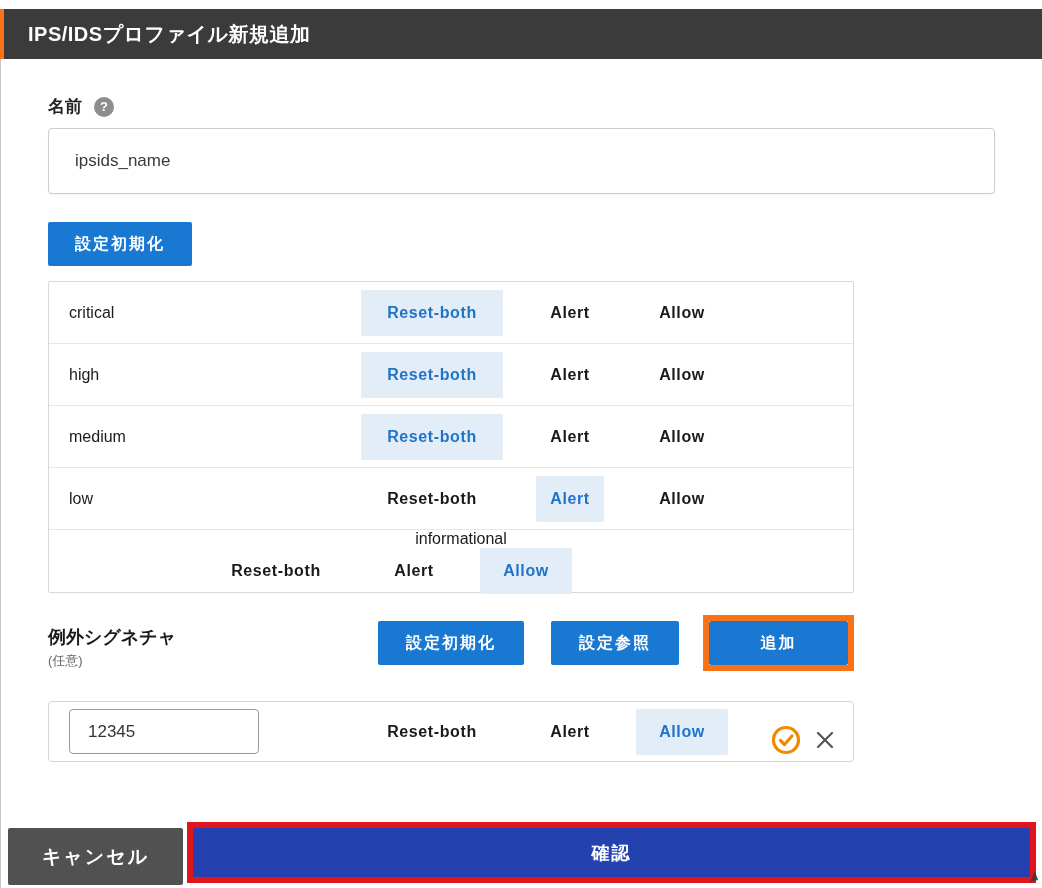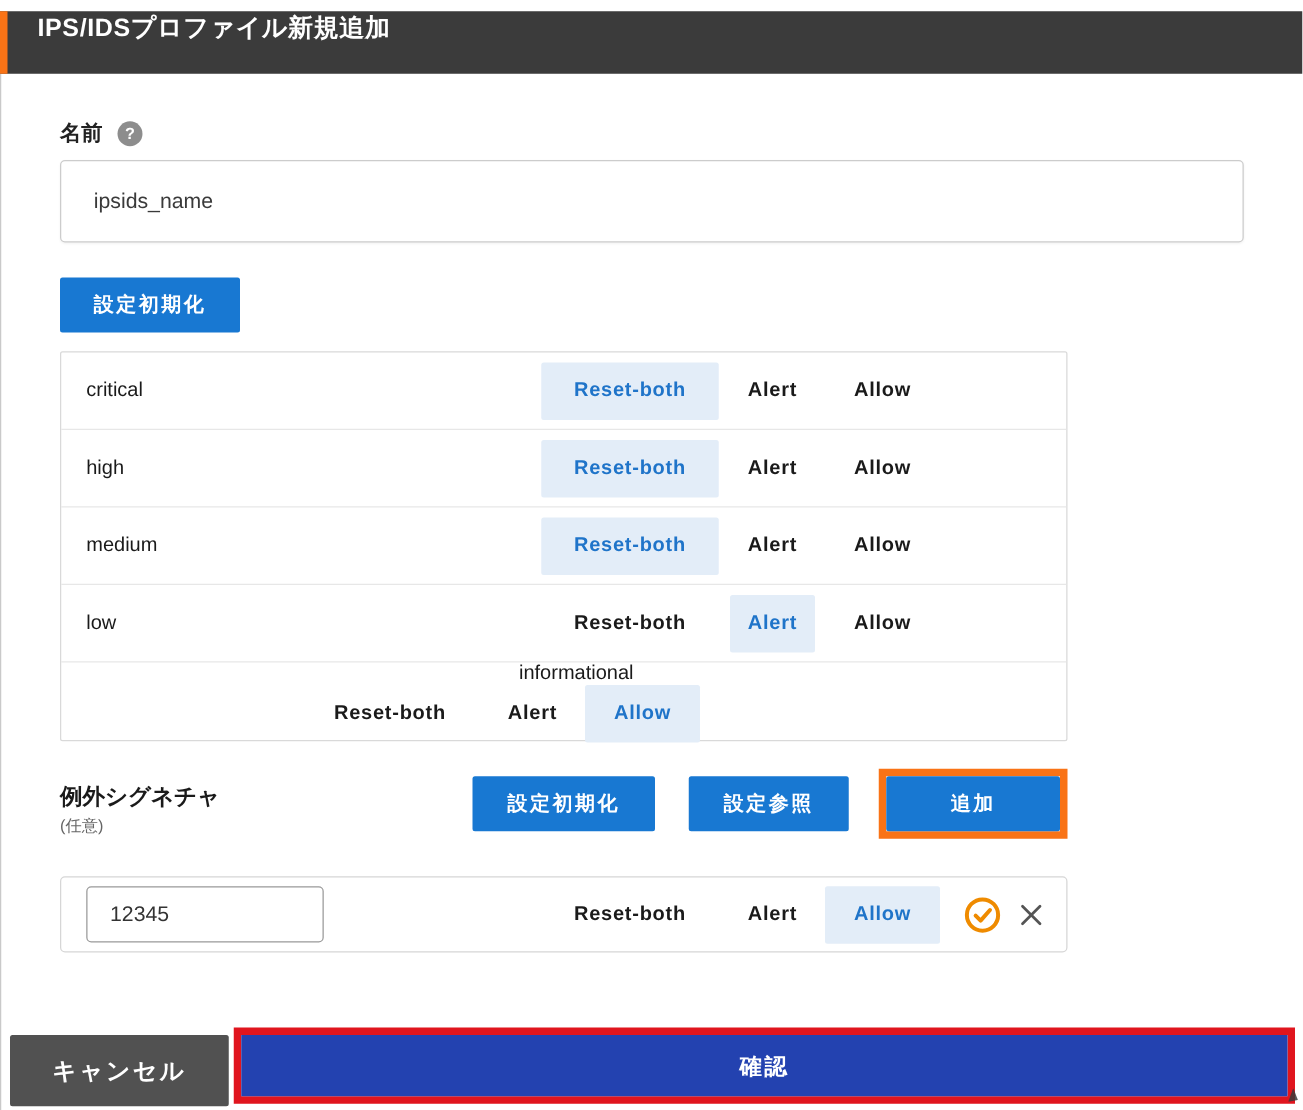--- a/index.html
+++ b/index.html
@@ -11,22 +11,22 @@
   }
   .page { position: relative; width: 1042px; height: 888px; background: #fff; }
   .page::before { 
     content: ""; position: absolute; left: 0; top: 59px; bottom: 0;
     width: 1px; background: #c9c9c9;
   }
 
   
   .titlebar {
     position: absolute; left: 0; top: 9px; width: 1042px; height: 50px;
-    background: #3b3b3b; border-left: 6px solid #f97316;
-    display: flex; align-items: flex-start;
+    background: #3b3b3b; border-left: 4px solid #f97316;
+    display: flex; align-items: center;
   }
   .titlebar .title {
     color: #fff; font-size: 20px; font-weight: 700; letter-spacing: 0.5px;
     padding-left: 24px;
   }
 
   
   .content { position: absolute; left: 48px; top: 59px; width: 806px; }
 
   .label-row { margin-top: 36px; display: flex; align-items: center; gap: 12px; }
@@ -55,21 +55,21 @@
     font-family: "Liberation Sans", "DejaVu Sans", sans-serif;
   }
   .btn-blue.wide { width: 144px; padding: 0; }
 
   
   .sev-table { margin-top: 15px; border: 1px solid #d9d9d9; border-radius: 2px; background: #fff; }
   .trow { height: 62px; display: flex; align-items: center; border-bottom: 1px solid #e7e7e7; }
   .trow:last-child { border-bottom: none; flex-direction: column; }
   .rlabel { font-size: 16px; color: #1a1a1a; padding-left: 20px; flex: 1; }
 
-  .opts { display: flex; align-items: center; padding-right: 17px; }
+  .opts { display: flex; align-items: flex-end; padding-right: 17px; gap: 24px; }
   .opt {
     height: 46px; display: inline-flex; align-items: center; justify-content: center;
     font-size: 16px; font-weight: 600; letter-spacing: 0.6px; color: #1a1a1a;
     border-radius: 2px; cursor: pointer;
   }
   .opt-reset { width: 142px; }
   .opt-alert { width: 68px; margin-left: 9px; }
   .opt-allow { width: 92px; margin-left: 8px; }
   .opt.selected { background: #e3edf8; color: #1f74c9; }
   .icon-slot { width: 65px; margin-left: 19px; display: inline-flex; align-items: center; gap: 13px; }

